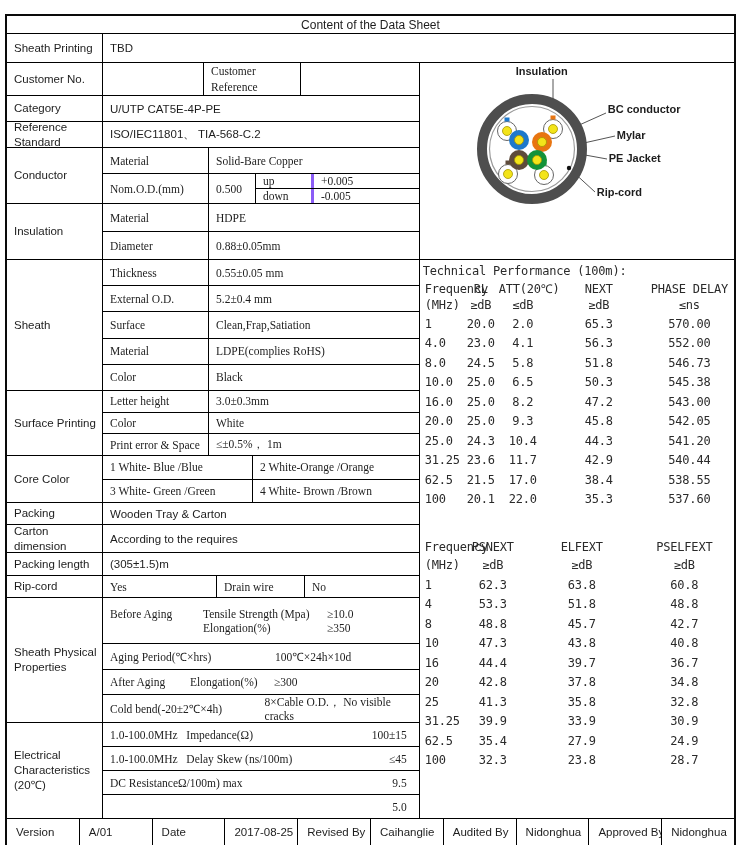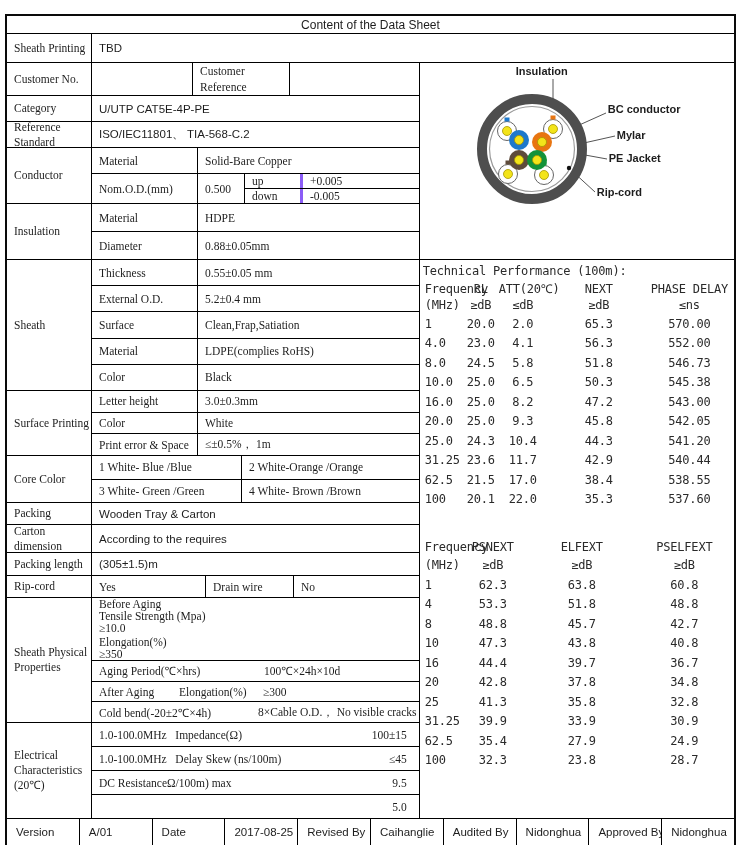--- a/index.html
+++ b/index.html
@@ -3,21 +3,21 @@
 <meta charset="utf-8">
 <style>
   * { box-sizing: border-box; margin: 0; padding: 0; }
   html,body { background:#fff; }
   body { width:741px; height:845px; font-family:"Liberation Sans",sans-serif; color:#1d1d1d; }
   .sheet { position:relative; margin:14px 5px; width:731px; height:833px; border:2px solid #0a0a0a;
            display:flex; flex-direction:column; font-size:11.5px; background:#fff; }
   
   .title-row { height:18px; border-bottom:1px solid #000; display:flex; align-items:center; justify-content:center; font-size:12px; }
   .sp-row { height:29px; border-bottom:1px solid #000; display:flex; }
-  .lblcell { width:85px; border-right:1px solid #000; display:flex; align-items:center; padding:0 1px 0 7px; line-height:1.3;font-family:Liberation Serif, serif; }
+  .lblcell { width:96px; border-right:1px solid #000; display:flex; align-items:center; padding:0 1px 0 7px; line-height:1.3; }
   .valcell { flex:1; display:flex; align-items:center; padding-left:7px; }
   
   .main { flex:1; display:flex; min-height:0; }
   .left { width:424px; display:flex; flex-direction:column; }
   .right { flex:1; border-left:1px solid #000; display:flex; flex-direction:column; }
   .sec { display:flex; border-bottom:1px solid #000; }
   .sec:last-child { border-bottom:none; flex:1; }
   .content { flex:1; display:flex; flex-direction:column; min-width:0; }
   .subrow { flex:1; display:flex; align-items:stretch; }
   .content .subrow + .subrow { border-top:1px solid #000; }
@@ -32,21 +32,21 @@
   .narrow{ max-width:62px; }
   .cu1{width:101px;border-right:1px solid #000;} .cu2{width:97px;border-right:1px solid #000;line-height:1.35;padding-top:1px;align-items:center;} .cu3{flex:1;}
   .val05{width:47px;border-right:1px solid #000;justify-content:flex-start;}
   .udcol{flex:1;display:flex;flex-direction:column;}
   .udrow{flex:1;display:flex;} .udrow + .udrow{border-top:1px solid #000;}
   .ud{width:58px;border-right:3px solid #8b5cf6;} .udv{flex:1;}
   .cc1{width:150px;border-right:1px solid #000;} .cc2{flex:1;}
   .rc1{width:114px;border-right:1px solid #000;} .rc2{width:88px;border-right:1px solid #000;} .rc3{flex:1;}
   
   .stack{flex-direction:column;justify-content:center;align-items:stretch;gap:2px;}
-  .r3line{display:flex;flex-direction:column;}
+  .r3line{display:flex;}
   .sa{width:93px;} .sb{width:124px;}
   .aa{width:165px;}
   .xa{width:80px;} .xb{width:84px;}
   .ca{width:159px;}
   .ejrow .t{white-space:pre;} .ejrow .vr{margin-left:auto;padding-right:12px;}
   
   .diagram-cell{height:197px;border-bottom:1px solid #000;position:relative;}
   .diagram-cell svg{position:absolute;left:0;top:0;}
   .dlabel{position:absolute;font-weight:bold;font-size:11px;white-space:nowrap;}
   .dl-insulation{left:96px;top:2px;} .dl-bc{left:188px;top:40px;} .dl-mylar{left:197px;top:66px;}

